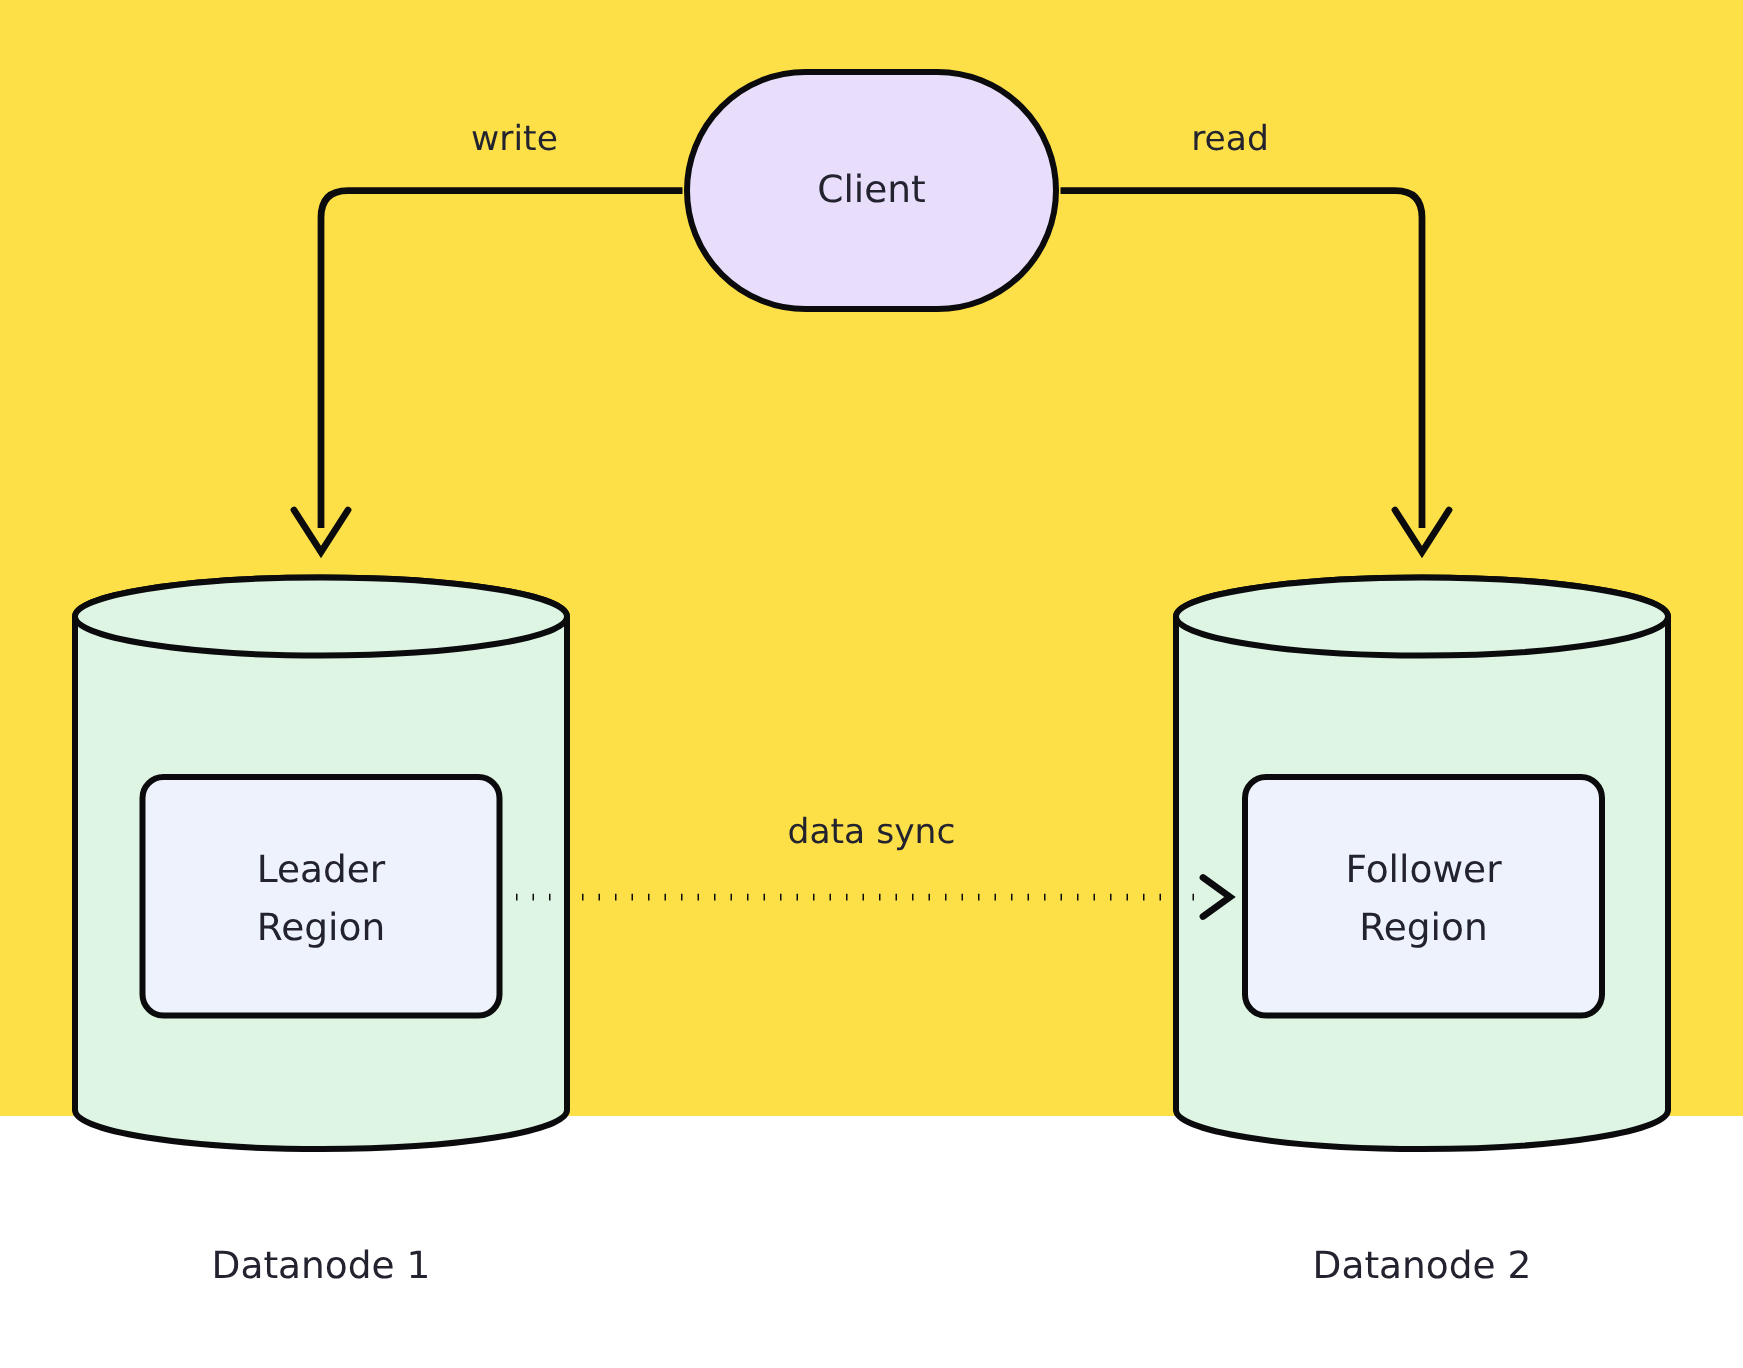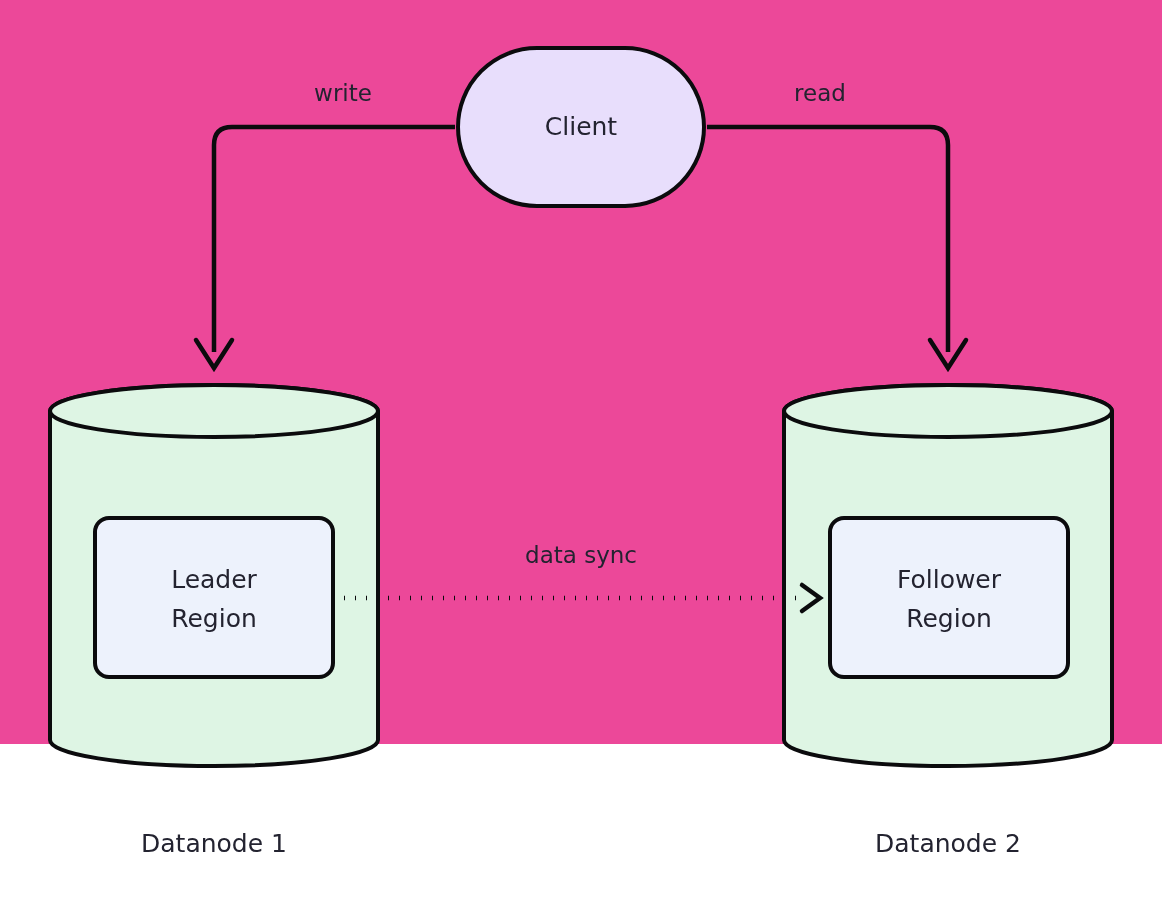--- a/index.html
+++ b/index.html
@@ -11,21 +11,21 @@
   body {
     font-family: "DejaVu Sans", "Liberation Sans", sans-serif;
     width: 1162px;
     height: 912px;
     overflow: hidden;
   }
   #diagram-root {
     position: relative;
     width: 1162px;
     height: 744px;
-    background: #ec4899;
+    background: #fde047;
   }
   svg.diagram-canvas {
     position: absolute;
     top: 0;
     left: 0;
     width: 1162px;
     height: 912px;
     display: block;
   }
   .node-label {

